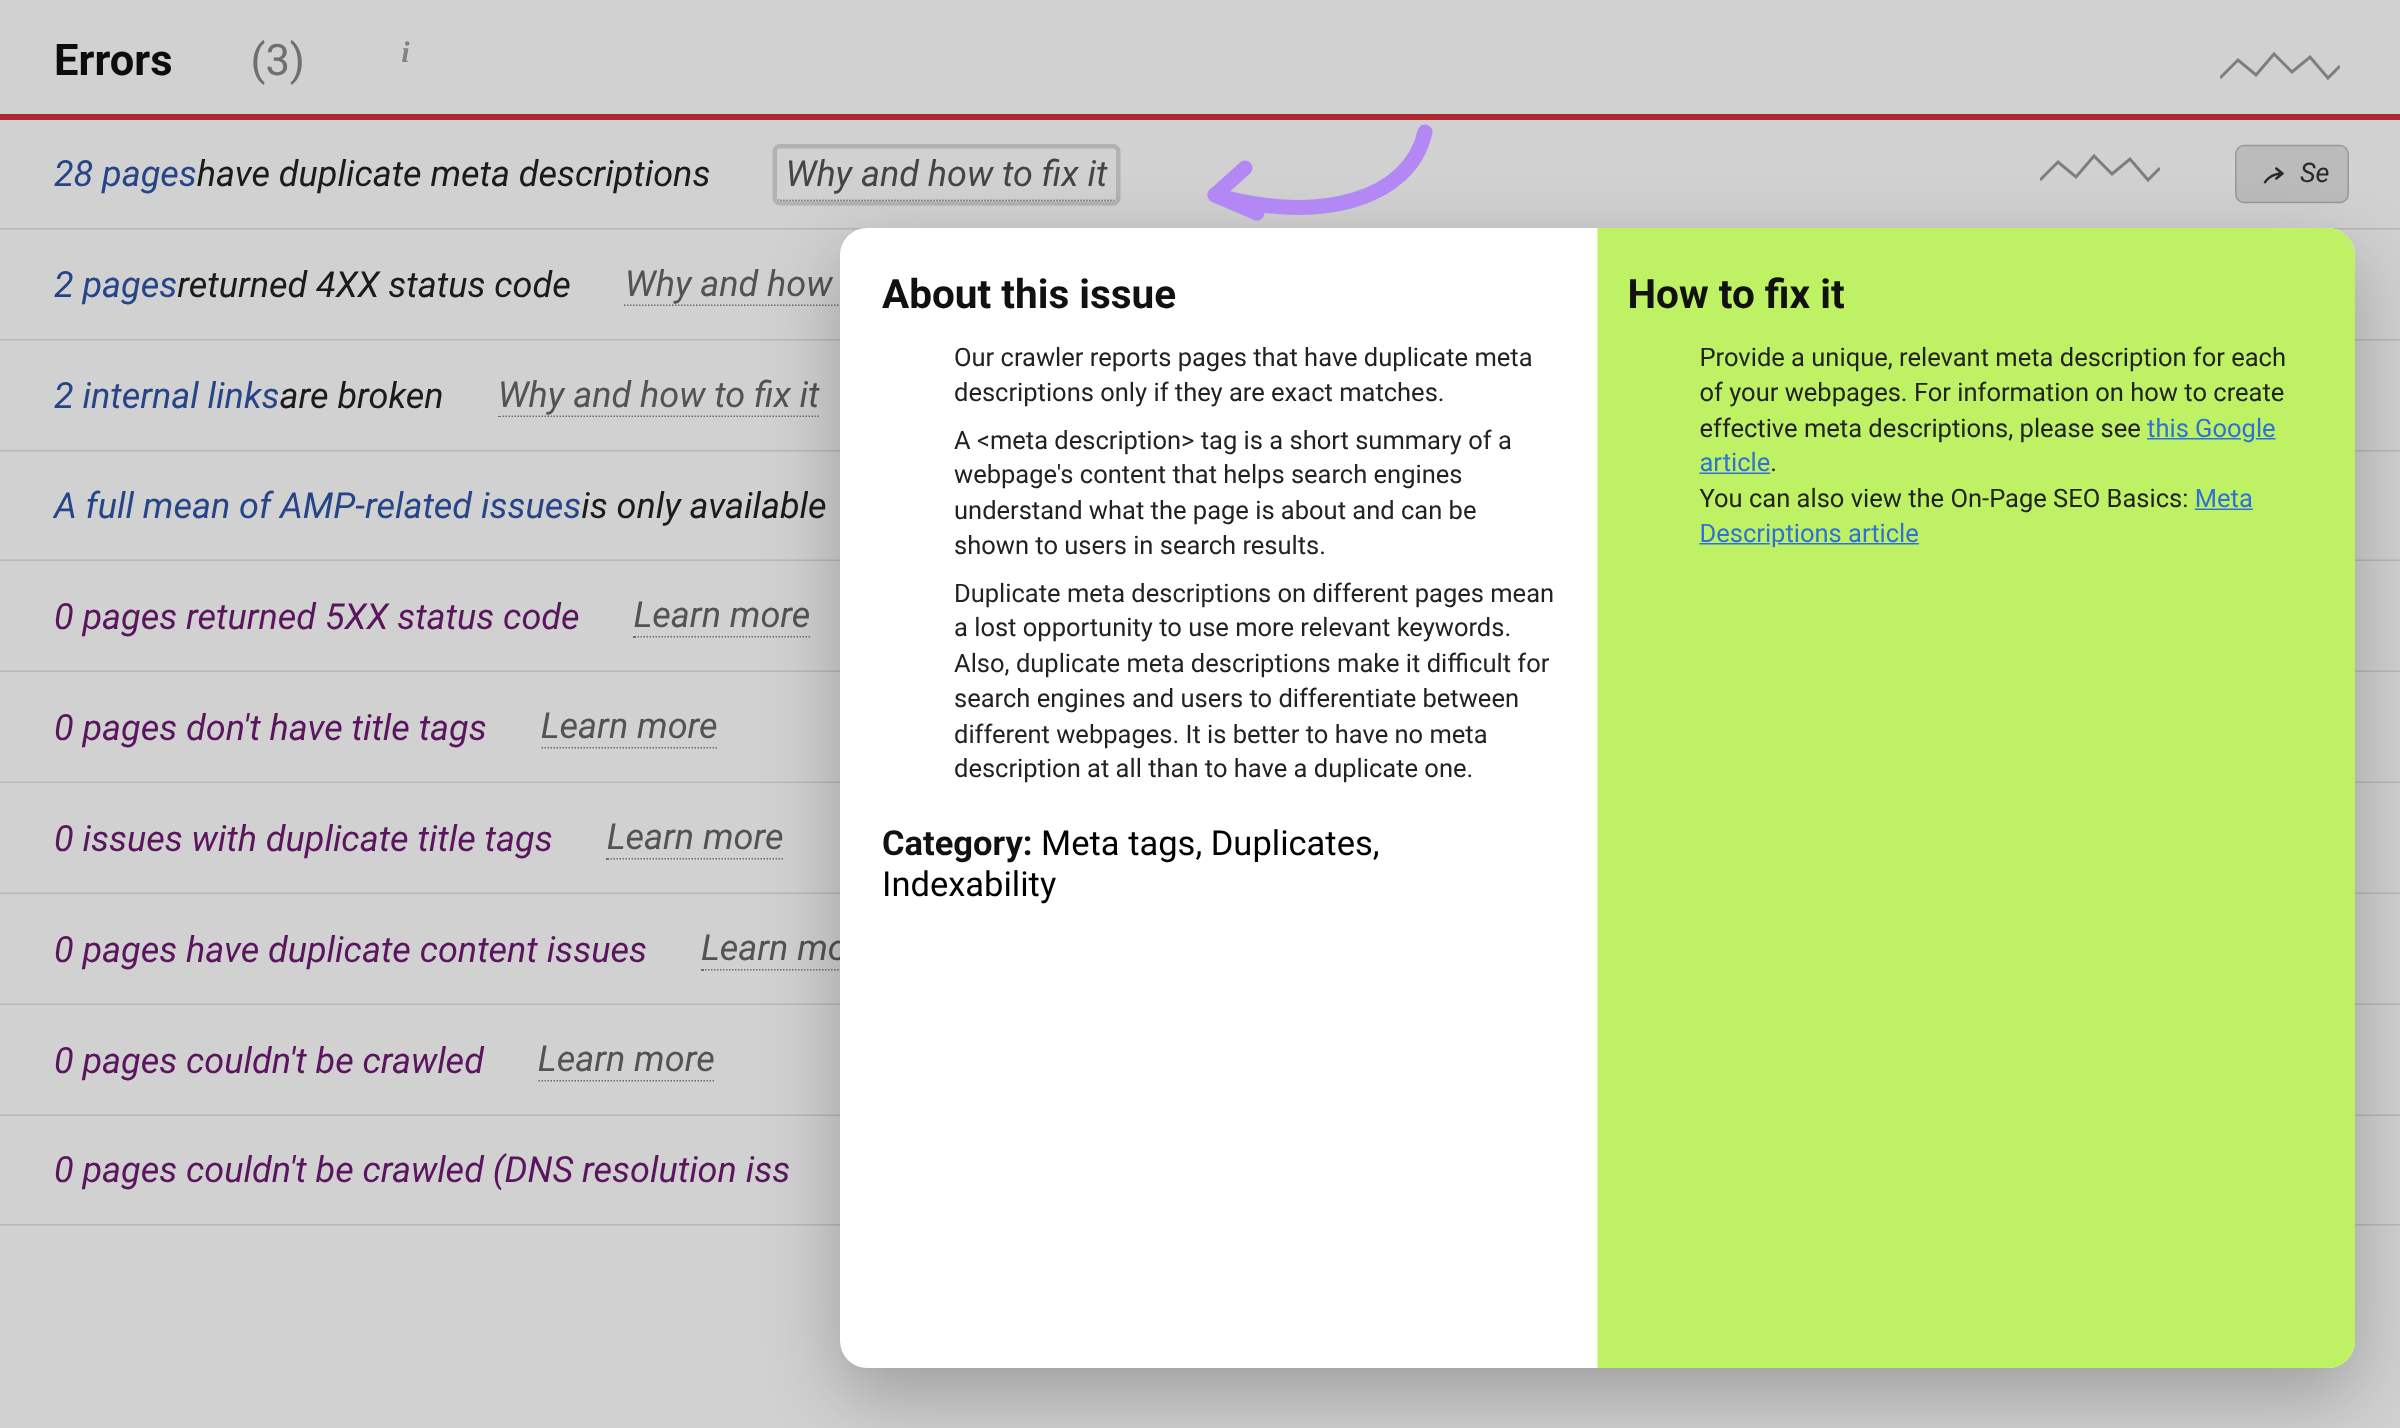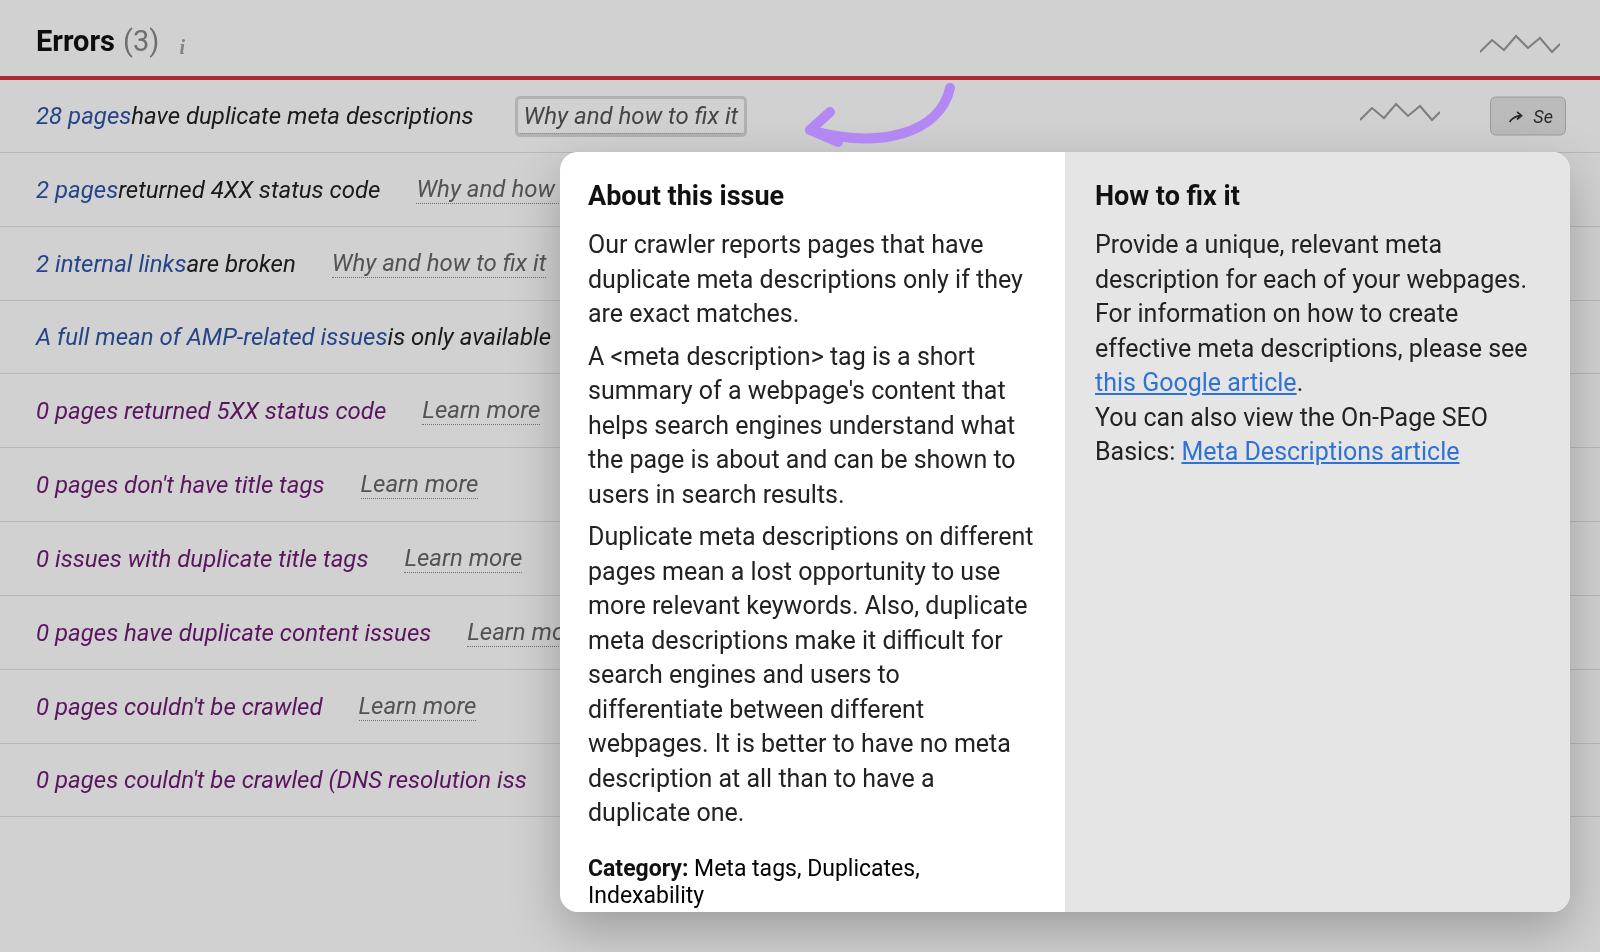--- a/index.html
+++ b/index.html
@@ -1,40 +1,40 @@
 <!DOCTYPE html>
 <html><head>
 <meta charset="utf-8">
 <style>
   * { box-sizing: border-box; margin: 0; padding: 0; }
   html, body { width: 1600px; height: 952px; font-family: -apple-system, BlinkMacSystemFont, "Segoe UI", Roboto, Helvetica, Arial, sans-serif; overflow: hidden; }
   .page { position: relative; width: 1600px; height: 952px; background: #fff; }
-  .header { padding: 24px 36px 18px 36px; display: flex; align-items: flex-end; }
+  .header { padding: 24px 36px 18px 36px; display: flex; align-items: flex-start; gap: 44px; }
   .header-title { font-size: 29px; font-weight: 700; color: #111; }
   .header-count { font-size: 29px; font-weight: 400; color: #888; margin-left: 8px; }
   .info-icon { margin-left: 12px; width: 22px; height: 22px; border-radius: 50%; display: inline-flex; align-items: center; justify-content: center; color: #a0a0a0; font-family: Georgia, serif; font-style: italic; font-size: 20px; font-weight: 700; }
   .header-spark { position: absolute; right: 40px; top: 30px; }
   .spark { width: 80px; height: 30px; }
   .red-bar { height: 4px; background: #d1333a; width: 100%; }
   .rows { }
   .row { display: flex; align-items: center; padding: 22px 36px; border-bottom: 1px solid #e1e1e1; font-size: 24px; position: relative; font-style: italic; }
   .link { color: #2f55a8; }
   .zero-link { color: #701a75; }
   .plain { color: #222; }
   .why-link, .learn-link { color: #666; border-bottom: 1px dotted #888; margin-left: 36px; font-size: 24px; cursor: pointer; }
   .why-hi { background: #fff; outline: 3px solid #d9d9d9; padding: 3px 6px; border-radius: 2px; color: #555; border-bottom: 1px dotted #888; margin-left: 44px; font-size: 24px; cursor: pointer; }
   .row-spark { position: absolute; right: 160px; top: 50%; transform: translateY(-50%); }
   .send-btn { position: absolute; right: 34px; top: 50%; transform: translateY(-50%); border: 1px solid #bbb; border-radius: 6px; padding: 8px 12px 8px 14px; display: flex; align-items: center; gap: 8px; background: #e5e5e5; color: #333; font-size: 18px; text-align: center; }
   .send-arrow { width: 20px; height: 20px; }
   .overlay { position: absolute; inset: 0; background: rgba(0,0,0,0.18); }
   .popover { position: absolute; left: 560px; top: 152px; width: 1010px; height: 760px; background: #fff; border-radius: 18px; box-shadow: 0 18px 50px rgba(0,0,0,0.25); display: flex; overflow: hidden; }
   .pop-left { flex: 1 1 50%; padding: 28px 28px 30px 28px; }
-  .pop-right { flex: 1 1 50%; padding: 28px 28px 30px 30px; background: #e5e5e5; }
+  .pop-right { flex: 1 1 50%; padding: 28px 28px 30px 20px; background: #bef264; }
   .pop-h { font-size: 27px; font-weight: 700; color: #111; margin-bottom: 16px; }
-  .pop-p { font-size: 25px; line-height: 1.38; color: #222; margin-bottom: 0; }
+  .pop-p { font-size: 17px; line-height: 1.38; color: #222; margin-bottom: 0; margin-left: 48px; }
   .pop-block { margin-bottom: 8px; }
   .pop-link { color: #2f72d4; }
   .cat-line { font-size: 23px; margin-top: 24px; }
   .cat-label { font-weight: 700; color: #111; }
   .arrow-annot { position: absolute; left: 790px; top: 78px; width: 170px; height: 80px; pointer-events: none; }
   
   .bg-stack { position: relative; z-index: 1; }
   .overlay { z-index: 2; }
   .popover { z-index: 3; }
   .arrow-annot { z-index: 4; }

